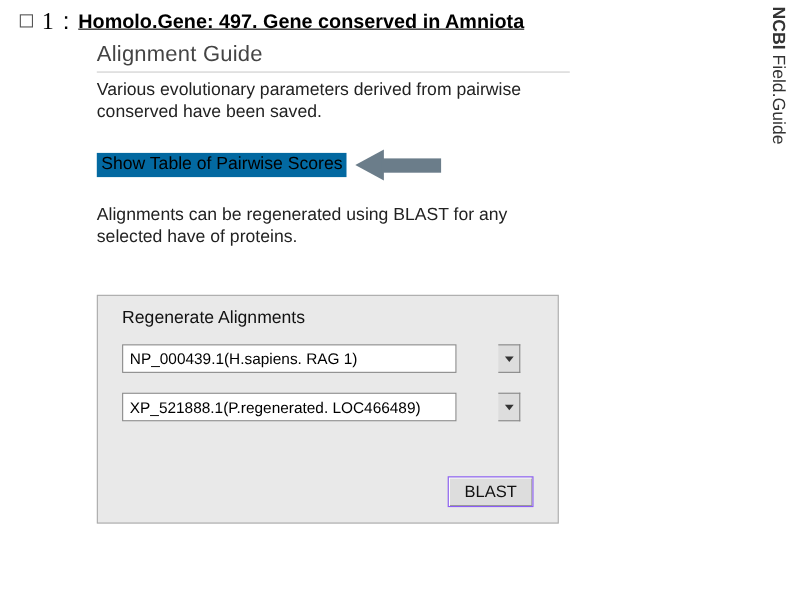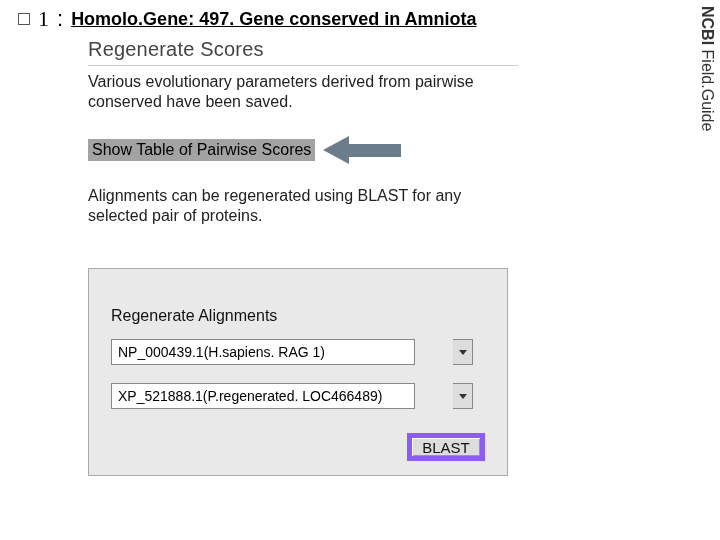--- a/index.html
+++ b/index.html
@@ -74,21 +74,21 @@
     line-height: 1.25;
     width: 410px;
   }
   .highlight-row {
     margin-top: 24px;
     display: flex;
     align-items: center;
     gap: 8px;
   }
   .hlink {
-    background: #a3a3a3;
+    background: #0369a1;
     padding: 2px 4px;
     font-size: 16px;
     color: #000;
   }
   .arrow-wrap {
     width: 78px; height: 28px;
     position: relative;
   }
   .arrow-shaft {
     position: absolute;
@@ -109,21 +109,21 @@
     width: 380px;
   }
   .panel {
     position: absolute;
     left: 88px;
     top: 268px;
     width: 420px;
     height: 208px;
     border: 1px solid #aaa;
     background: #e9e9e9;
-    padding: 32px 22px 14px 22px;
+    padding: 6px 22px 14px 22px;
   }
   .panel-title {
     font-size: 16px;
     color: #111;
     margin-bottom: 14px;
     margin-top: 6px;
   }
   .select-row {
     display: flex;
     margin-bottom: 18px;
@@ -157,21 +157,21 @@
     border-left: 4px solid transparent;
     border-right: 4px solid transparent;
     border-top: 5px solid #333;
   }
   .blast-btn {
     position: absolute;
     right: 22px;
     bottom: 14px;
     width: 78px; height: 28px;
     background: #ddd;
-    border: 5px solid #8b5cf6;
+    border: 1px solid #8b5cf6;
     display: flex;
     align-items: center;
     justify-content: center;
     font-size: 15px;
     color: #111;
     box-shadow: inset 1px 1px 0 #fff, inset -1px -1px 0 #999;
   }
 </style>
 </head>
 <body>
@@ -183,33 +183,33 @@
 <div class="header-row">
   <span class="checkbox"></span>
   <span class="idx">1</span>
   <span class="idx-colon">:</span>
   <span class="title-link">
     <span class="u">Homolo.Gene: 497. Gene conserved in Amniota</span>
   </span>
 </div>
 
 <div class="section">
-  <div class="sec-head">Regenerate Scores</div>
+  <div class="sec-head">Alignment Guide</div>
   <div class="hr"></div>
   <div class="para">Various evolutionary parameters derived from pairwise conserved have been saved.</div>
 
   <div class="highlight-row">
     <span class="hlink">Show Table of Pairwise Scores</span>
     <span class="arrow-wrap">
       <span class="arrow-head"></span>
       <span class="arrow-shaft"></span>
     </span>
   </div>
 
-  <div class="para para2">Alignments can be regenerated using BLAST for any selected pair of proteins.</div>
+  <div class="para para2">Alignments can be regenerated using BLAST for any selected have of proteins.</div>
 </div>
 
 <div class="panel">
   <div class="panel-title">Regenerate Alignments</div>
 
   <div class="select-row">
     <div class="select-box">NP_000439.1(H.sapiens. RAG 1)</div>
     <div class="select-btn">
       <span class="tri-down"></span>
     </div>

